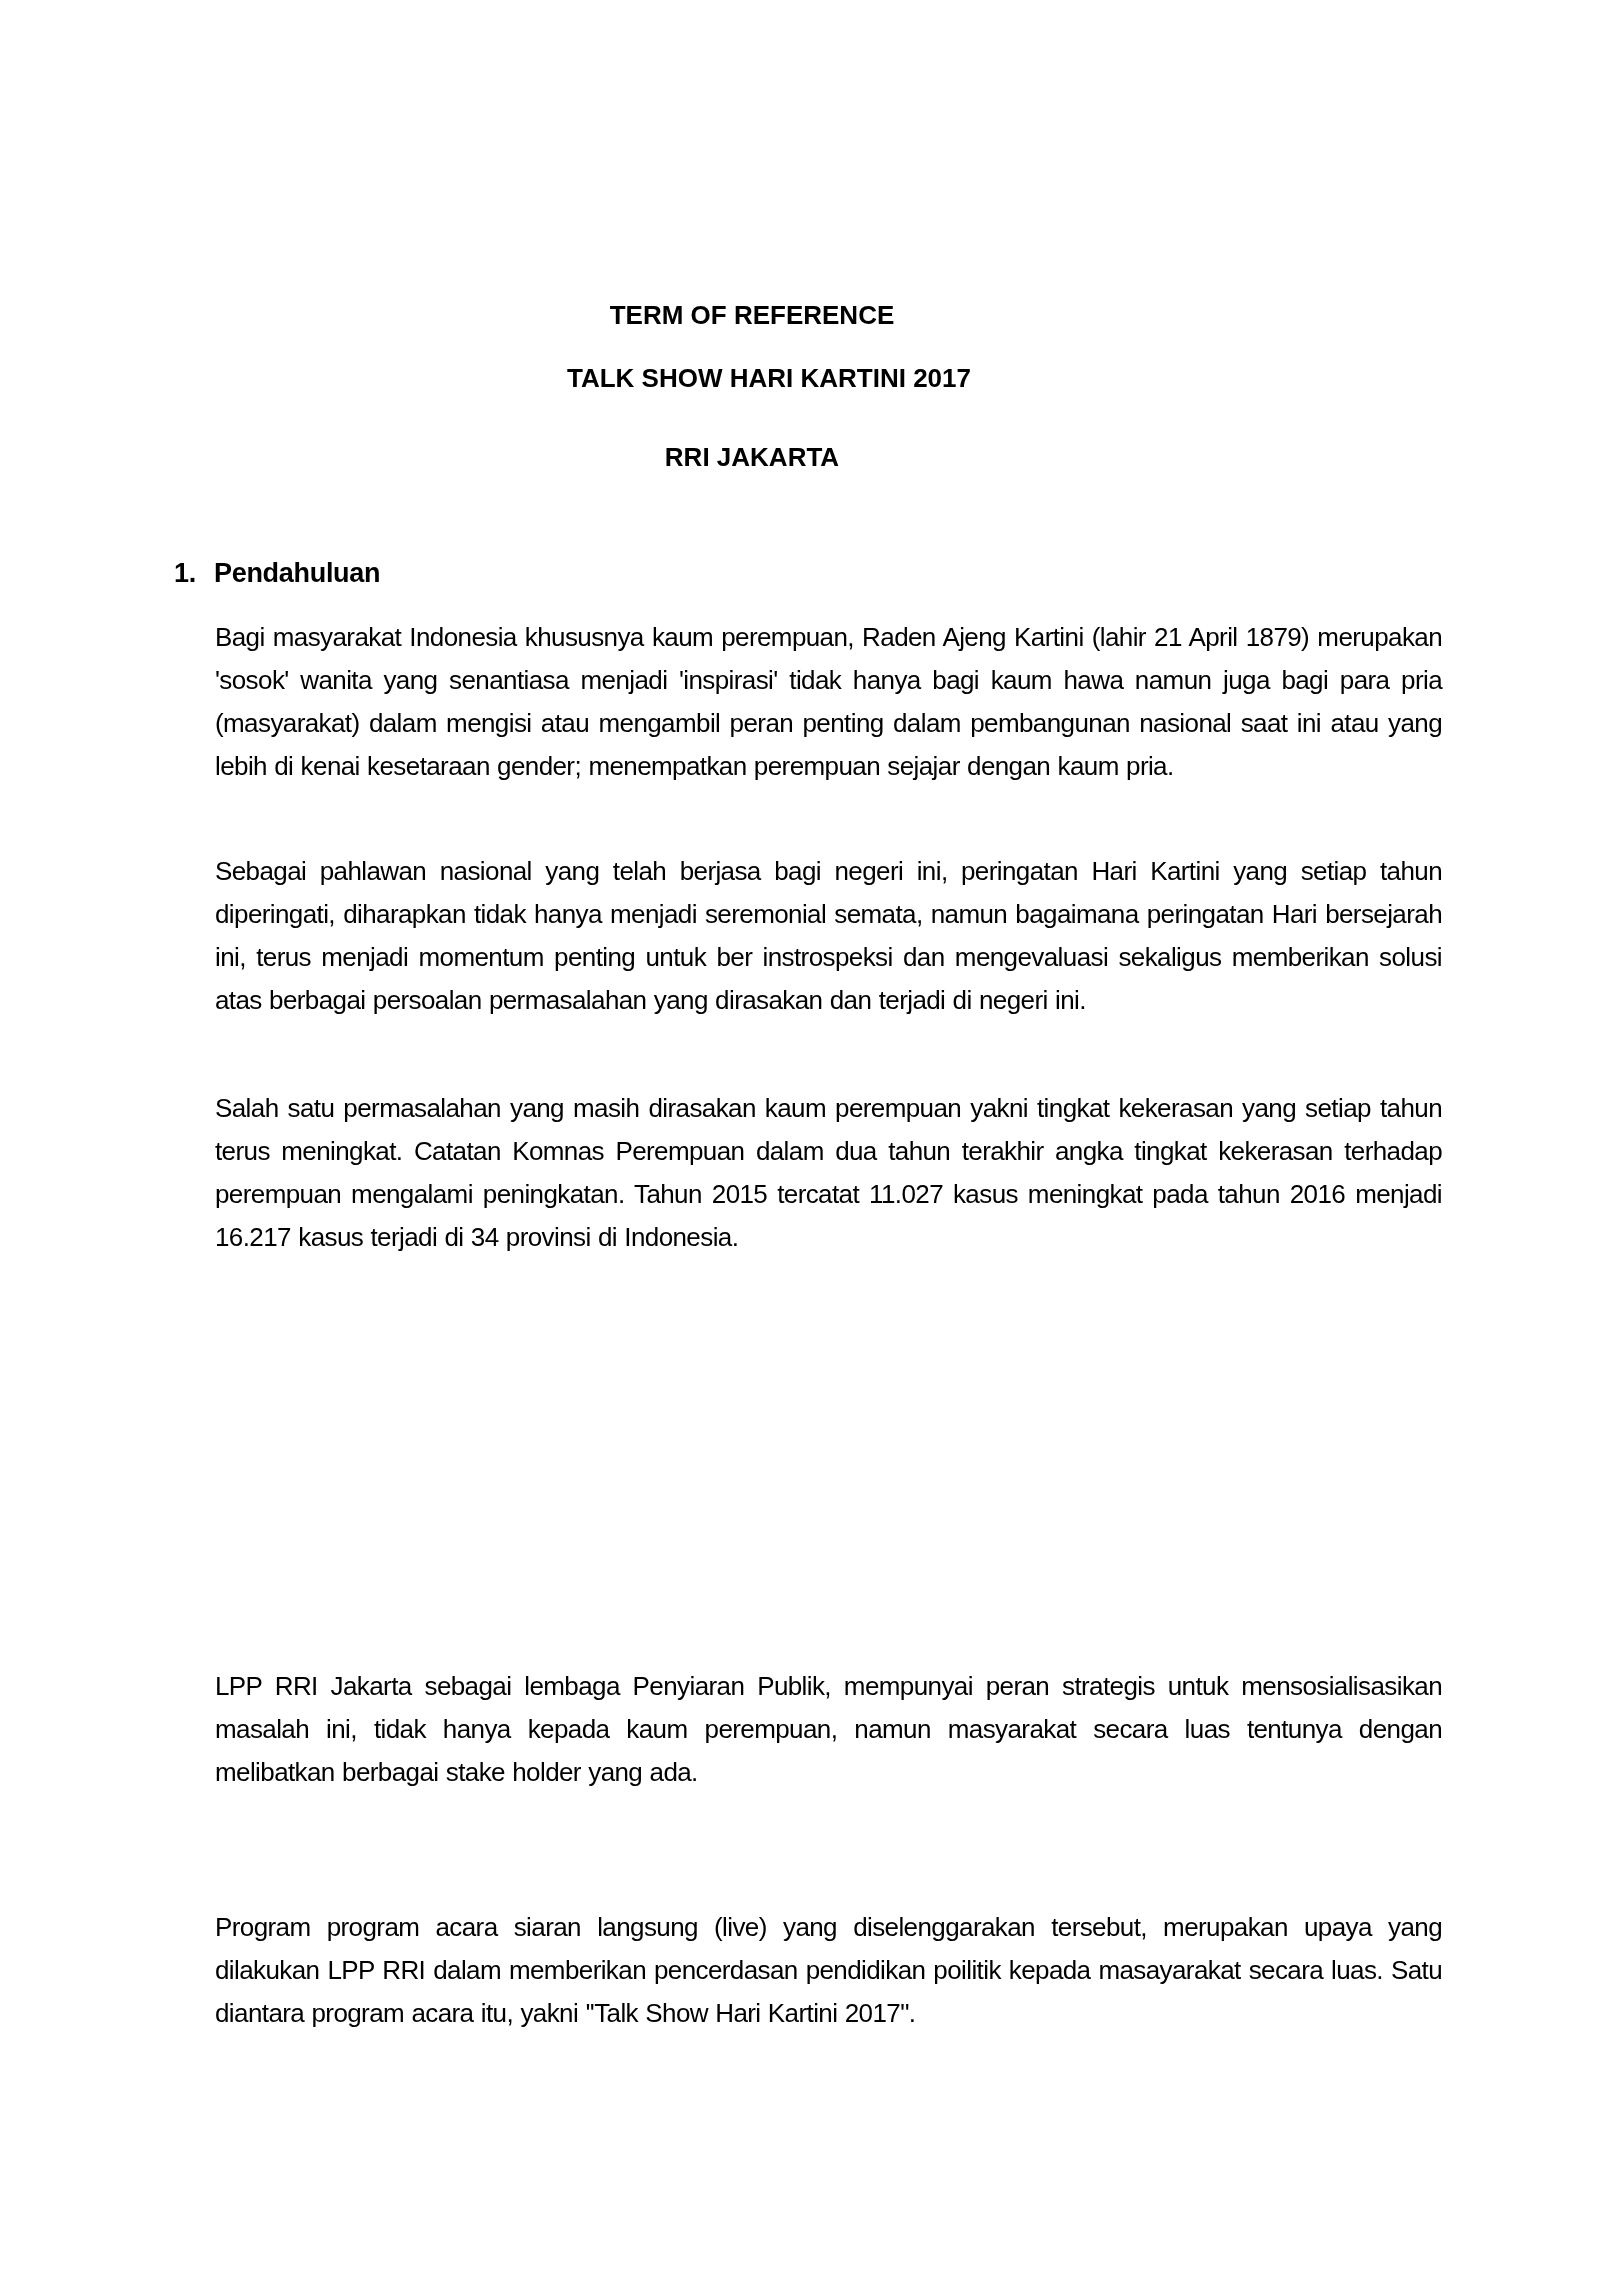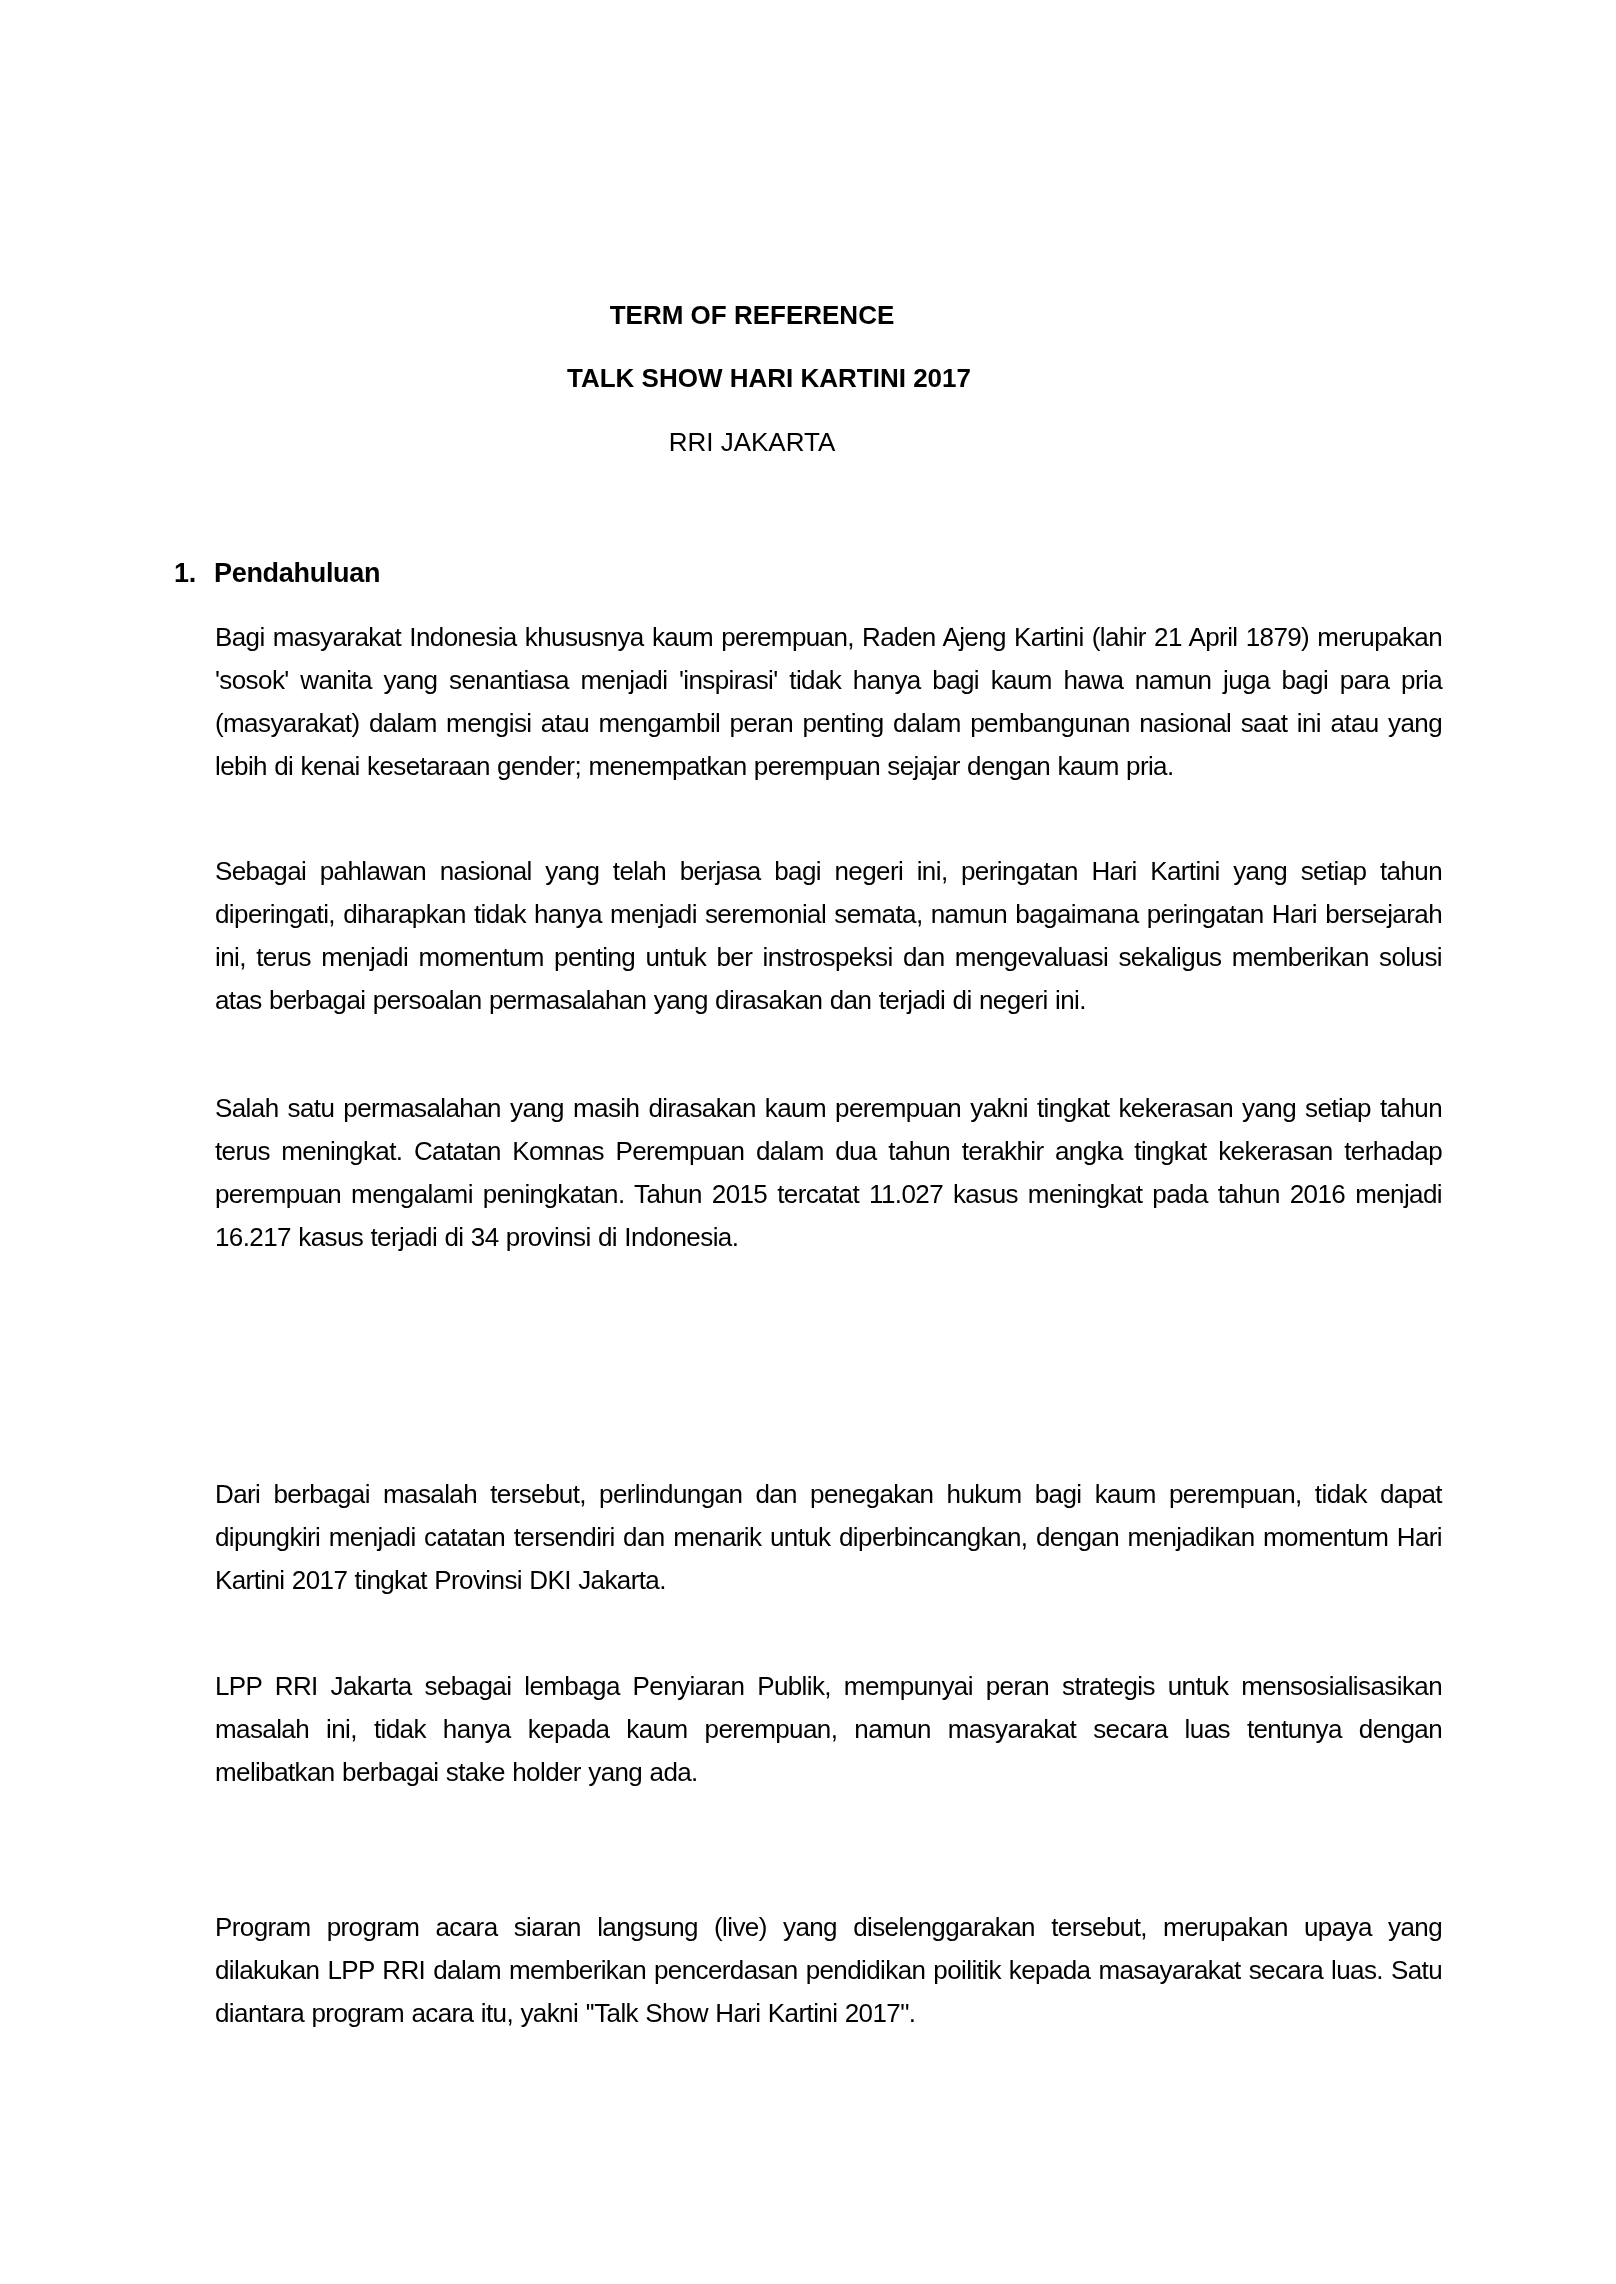--- a/index.html
+++ b/index.html
@@ -58,37 +58,36 @@
   .body-text b { font-weight: normal; }
 </style>
 </head>
 <body>
 
 <div class="page">
 
   <div>
     <p class="title-line" style="top:300px; font-weight:bold; font-size:26px;">TERM OF REFERENCE</p>
     <p class="title-line" style="top:363px; font-weight:bold; font-size:26px;padding-left:17px;">TALK SHOW HARI KARTINI 2017</p>
-    <p class="title-line" style="top:427px; font-weight:normal; font-size:26px;">RRI JAKARTA</p>
+    <p class="title-line" style="top:442px; font-weight:bold; font-size:26px;">RRI JAKARTA</p>
   </div>
 
   <h2 class="section-heading">
     <span class="num">1.</span><span>Pendahuluan</span>
   </h2>
 
   <p class="body-text" style="top:616px;">
     <span>Bagi masyarakat Indonesia khususnya kaum perempuan, Raden  Ajeng Kartini (lahir 21 April 1879) merupakan 'sosok'  wanita yang senantiasa menjadi 'inspirasi' tidak hanya bagi kaum hawa namun juga bagi para pria (masyarakat) dalam mengisi atau mengambil peran penting dalam pembangunan nasional saat ini atau yang lebih di kenai </span><b>kesetaraan gender</b><span>; menempatkan perempuan sejajar dengan kaum pria.</span>
   </p>
 
   <p class="body-text" style="top:850px;">Sebagai pahlawan nasional yang telah berjasa bagi negeri ini, peringatan Hari Kartini yang setiap tahun  diperingati,  diharapkan tidak  hanya menjadi  seremonial semata, namun bagaimana peringatan Hari bersejarah ini, terus  menjadi momentum  penting untuk  ber instrospeksi  dan  mengevaluasi sekaligus memberikan  solusi atas berbagai persoalan permasalahan yang dirasakan dan terjadi di negeri ini.</p>
 
   <p class="body-text" style="top:1087px;">Salah satu permasalahan yang masih dirasakan kaum perempuan yakni tingkat kekerasan yang setiap tahun terus meningkat. Catatan Komnas Perempuan dalam dua tahun terakhir angka tingkat kekerasan terhadap perempuan mengalami peningkatan. Tahun 2015 tercatat 11.027 kasus meningkat pada tahun  2016 menjadi 16.217 kasus terjadi di 34 provinsi di Indonesia.</p>
 
 
-  <p class="body-text" style="top:1473px;">Dari berbagai masalah tersebut, perlindungan  dan  penegakan hukum  bagi kaum perempuan, tidak dapat dipungkiri menjadi catatan tersendiri dan menarik untuk diperbincangkan, dengan menjadikan momentum Hari Kartini 2017 tingkat Provinsi DKI Jakarta.</p>
 
   <p class="body-text" style="top:1665px;">LPP RRI Jakarta sebagai lembaga Penyiaran Publik, mempunyai peran strategis untuk mensosialisasikan masalah ini, tidak  hanya kepada kaum perempuan, namun masyarakat secara luas tentunya dengan melibatkan berbagai stake holder yang ada.</p>
 
   <p class="body-text" style="top:1906px;">
     <span>Program program acara siaran langsung (live) yang diselenggarakan tersebut, merupakan upaya yang dilakukan LPP RRI dalam memberikan pencerdasan pendidikan poilitik  kepada masayarakat secara luas. Satu diantara program acara itu, yakni </span><b>''Talk Show Hari Kartini 2017".</b>
   </p>
 
 </div>
 
 

